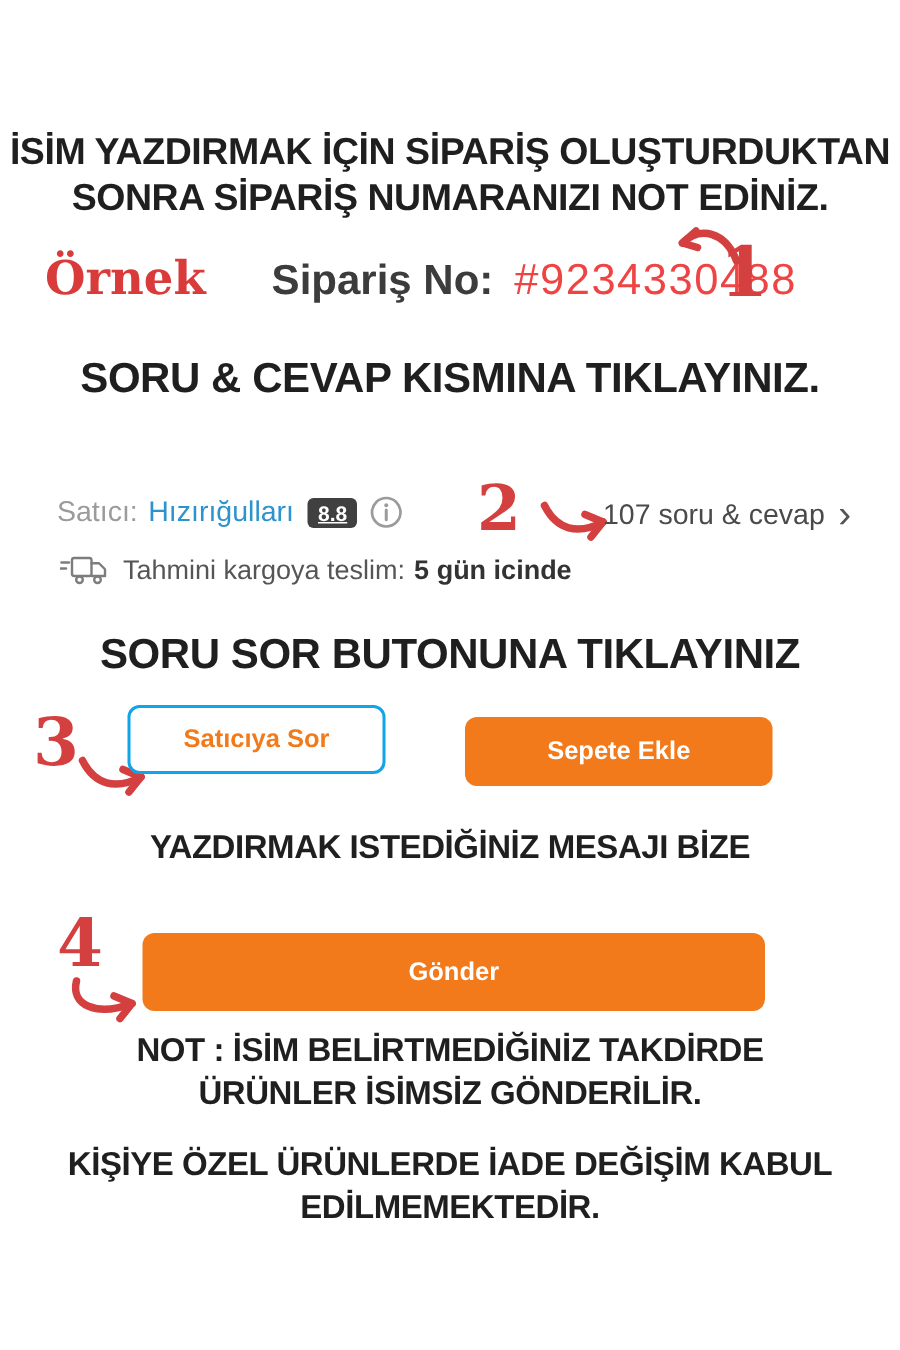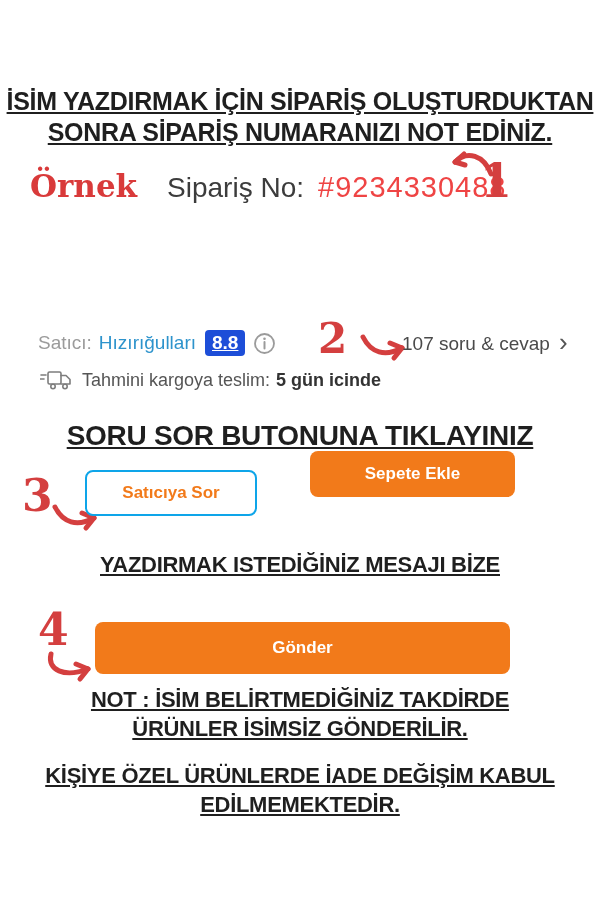--- a/index.html
+++ b/index.html
@@ -1,62 +1,62 @@
 <!DOCTYPE html>
 <html><head>
 <meta charset="utf-8">
 <style>
   html,body{margin:0;padding:0;}
   body{
     width:600px;height:900px;background:#ffffff;position:relative;overflow:hidden;
     font-family:"Liberation Sans", sans-serif;
   }
   .abs{position:absolute;}
-  .center{left:0;width:600px;text-align:center;text-decoration:underline;}
+  .center{left:0;width:600px;text-align:center;}
   .h-black{font-weight:700;color:#1f1f1f;letter-spacing:-0.3px;}
   #h1{top:86px;font-size:25px;line-height:1.22;}
   #h2{top:234px;font-size:28px;line-height:1.25;}
   #h3{top:420px;font-size:28px;}
   .line{display:block;}
 
   
   #ornek-row{top:168px;left:30px;display:flex;align-items:baseline;text-align:center;}
   #ornek-label{font-family:"DejaVu Serif", serif;font-weight:700;font-size:31px;color:#d93a3a;}
-  #order-label{font-size:28px;font-weight:400;color:#3c3c3c;margin-left:30px;}
+  #order-label{font-size:28px;font-weight:700;color:#3c3c3c;margin-left:44px;}
   #order-number{font-size:29px;font-weight:500;color:#ef4444;margin-left:14px;letter-spacing:1px;}
 
   
   .stepnum{font-family:"DejaVu Serif", serif;font-weight:700;color:#d43f3f;line-height:1;}
   #num1{left:480px;top:158px;font-size:46px;}
   #num2{left:318px;top:318px;font-size:42px;}
   #num3{left:22px;top:474px;font-size:44px;}
   #num4{left:38px;top:608px;font-size:44px;}
   .red-arrow{stroke:#d43f3f;stroke-width:5;fill:none;stroke-linecap:round;stroke-linejoin:round;}
 
   
   #seller-row{top:330px;left:38px;display:flex;align-items:center;font-size:19px;}
   #seller-label{color:#9b9b9b;}
   #seller-name{color:#2d93cc;margin-left:7px;cursor:pointer;}
-  #rating-badge{background:#1d4ed8;color:#fff;font-size:19px;font-weight:700;
+  #rating-badge{background:#404040;color:#fff;font-size:14px;font-weight:700;
     padding:2px 7px;border-radius:4px;margin-left:9px;text-decoration:underline;}
   #info-icon{margin-left:8px;display:flex;align-items:center;cursor:pointer;}
   #qa-row{top:331px;left:402px;display:flex;align-items:center;color:#4a4a4a;font-size:19px;cursor:pointer;}
   #qa-chevron{font-size:26px;color:#555;margin-left:9px;line-height:1;font-weight:400;transform:translateY(-2px);}
 
   
   #cargo-row{top:369px;left:40px;display:flex;align-items:center;font-size:18px;color:#555;}
   #truck-icon{margin-right:10px;display:flex;}
   #cargo-value{font-weight:700;color:#333;margin-left:6px;}
 
   
   .btn{display:flex;align-items:center;justify-content:center;border-radius:8px;
     font-weight:700;font-size:17px;cursor:pointer;box-sizing:border-box;}
   #btn-ask{left:85px;top:470px;width:172px;height:46px;background:#fff;
     border:2px solid #0ea5e9;color:#f27a1a;}
-  #btn-cart{left:310px;top:451px;width:205px;height:46px;background:#f27a1a;color:#fff;border:none;}
+  #btn-cart{left:310px;top:478px;width:205px;height:46px;background:#f27a1a;color:#fff;border:none;}
   #btn-send{left:95px;top:622px;width:415px;height:52px;background:#f27a1a;color:#fff;border:none;}
 
   #step4-text{top:550px;font-size:22px;line-height:1.35;}
   #note1{top:686px;font-size:22px;line-height:1.3;}
   #note2{top:762px;font-size:22px;line-height:1.3;}
 </style>
 </head>
 <body>
 
 <div id="h1" class="abs center h-black">
@@ -70,20 +70,21 @@
   <span id="order-number">#9234330488</span>
 </div>
 
 <svg class="abs" style="left:448px;top:148px;" width="48" height="32" viewBox="0 0 48 32">
   <path class="red-arrow" d="M43,26 C36,7 19,2 7,14"></path>
   <path class="red-arrow" d="M7,14 L16,6 M7,14 L17,17"></path>
 </svg>
 <div id="num1" class="abs stepnum">1</div>
 
 <div id="h2" class="abs center h-black">
+  <span class="line">SORU &amp; CEVAP KISMINA TIKLAYINIZ.</span>
 </div>
 
 <div id="seller-row" class="abs">
   <span id="seller-label">Satıcı:</span>
   <span id="seller-name">Hızırığulları</span>
   <span id="rating-badge">8.8</span>
   <span id="info-icon">
     <svg width="23" height="23" viewBox="0 0 23 23">
       <circle cx="11.5" cy="11.5" r="9.5" fill="none" stroke="#9b9b9b" stroke-width="1.8"></circle>
       <line x1="11.5" y1="10" x2="11.5" y2="16.5" stroke="#9b9b9b" stroke-width="2" stroke-linecap="round"></line>

